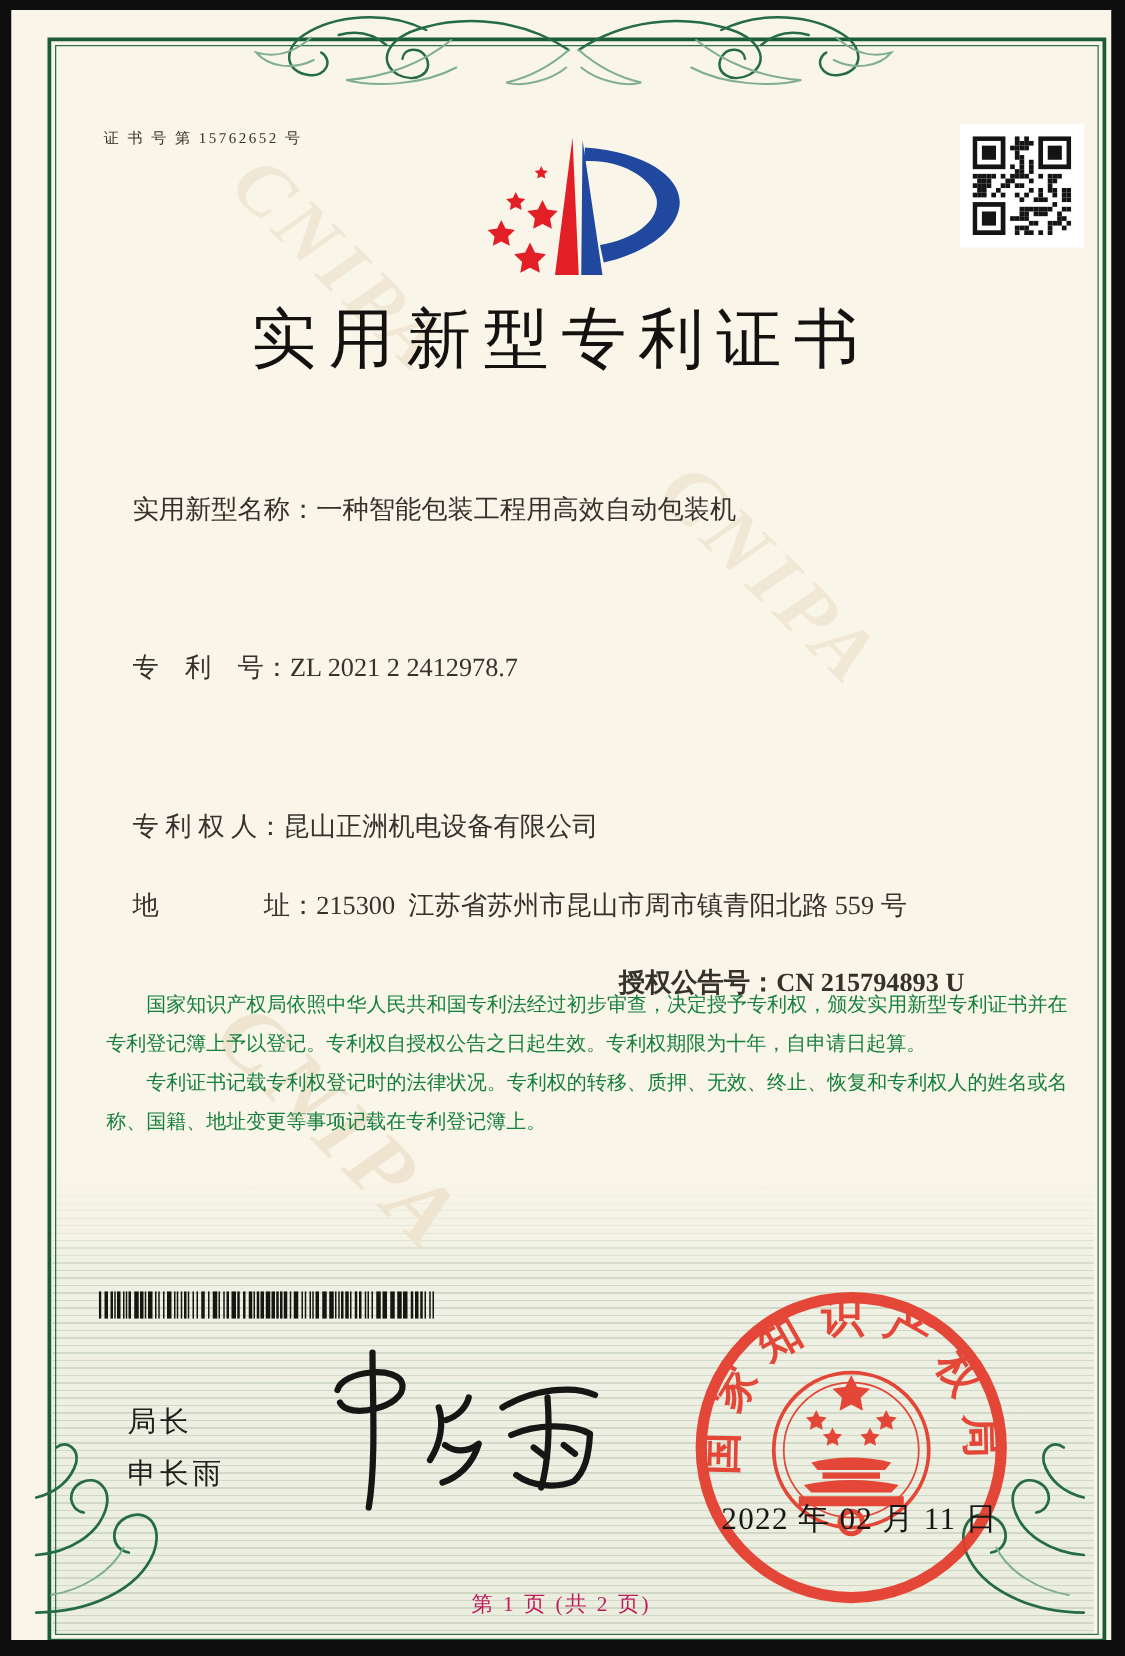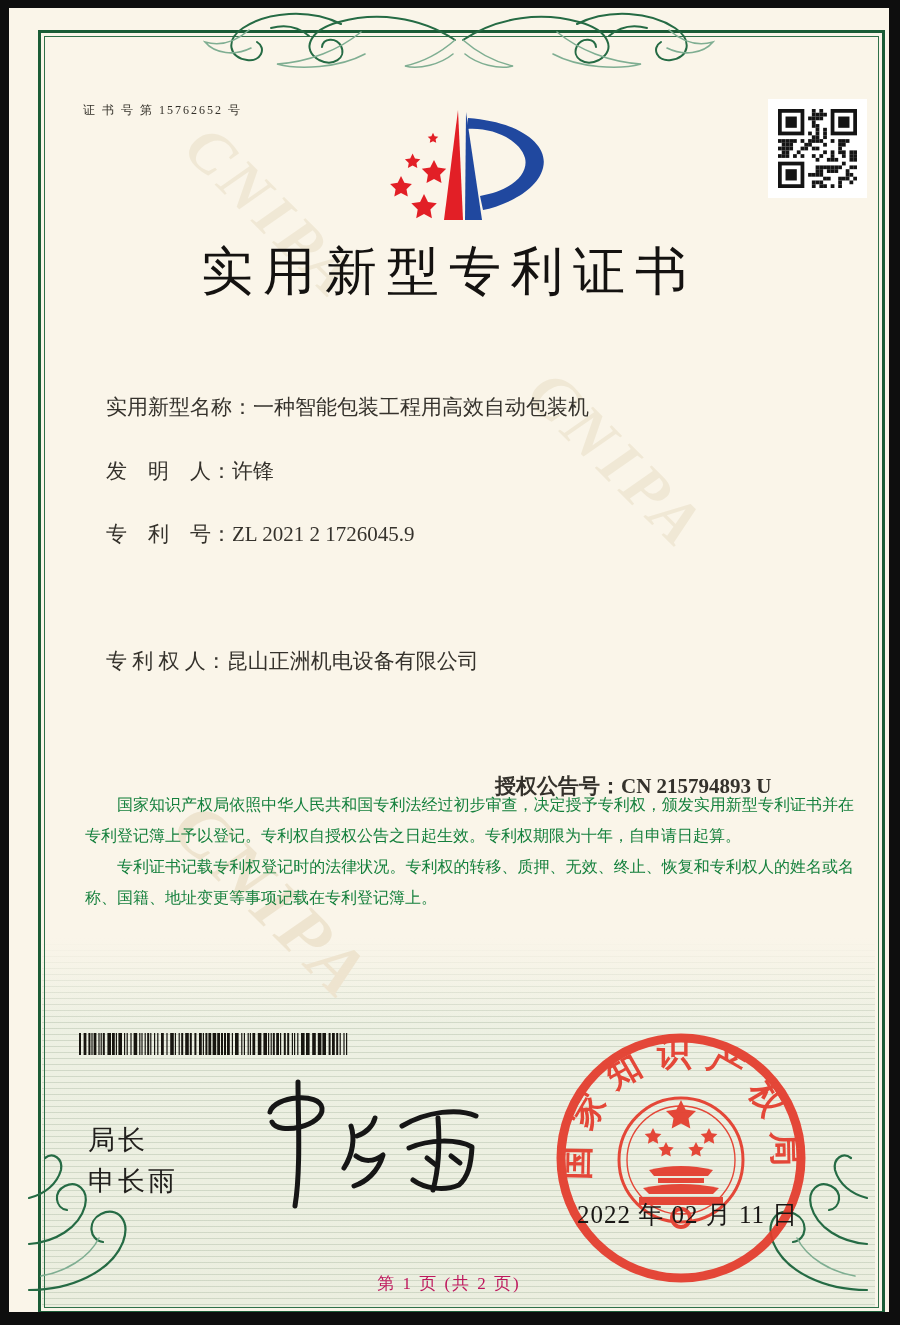--- a/index.html
+++ b/index.html
@@ -35,22 +35,22 @@
          letter-spacing:10px;color:#141210;z-index:2;}
   .frow{left:76px;font-size:21px;z-index:2;white-space:pre;color:#35322c;}
   .frow .lab,.frow .val{white-space:pre;}
   .r0{top:360px;} .r1{top:424px;} .r2{top:487px;} .r3{top:551px;}
   .r4{top:614px;} .r5{top:677px;} .r6{top:739px;}
   .grant2{left:465px;top:739px;font-weight:bold;}
   .paras{left:76px;top:781px;width:769px;z-index:2;font-size:16px;line-height:31px;
          text-align:justify;color:#15803d;}
   .paras p{margin:0;text-indent:2em;}
   .barcode{left:70px;top:1025px;z-index:2;}
-  .signer{left:79px;z-index:2;font-family:Liberation Mono, monospace;
-          font-size:27px;color:#22201d;letter-spacing:3px;}
+  .signer{left:93px;z-index:2;font-family:Liberation Mono, monospace;
+          font-size:23px;color:#22201d;letter-spacing:3px;}
   .signer-title{top:1114px;}
   .signer-name{top:1155px;}
   .signature{left:245px;top:1068px;z-index:3;}
   .seal{left:542px;top:1020px;z-index:3;opacity:.93;}
   .seal-date{left:568px;top:1190px;width:220px;text-align:center;font-size:25px;
              letter-spacing:1px;color:#191715;z-index:4;white-space:pre;}
   .footer{left:0;right:0;top:1264px;text-align:center;font-size:17px;letter-spacing:2px;
           color:#be185d;z-index:2;}
   .ornament{z-index:2;}
   .top-orn{left:0;top:4px;}
@@ -246,28 +246,28 @@
         <rect x="3.761904761904762" y="56.42857142857142" width="18.80952380952381" height="18.80952380952381" fill="#fff"></rect>
         <rect x="7.523809523809524" y="60.19047619047619" width="11.285714285714285" height="11.285714285714285"></rect>
       </svg>
   </div>
 
   <div class="abs title">实用新型专利证书</div>
 
   <div class="abs frow r0">
     <span class="lab">实用新型名称：</span><span class="val">一种智能包装工程用高效自动包装机</span>
   </div>
-  <div class="abs frow r1">
-    <span class="lab">发　明　人：</span><span class="val">许锋</span>
-  </div>
   <div class="abs frow r2">
-    <span class="lab">专　利　号：</span><span class="val">ZL 2021 2 1726045.9</span>
+    <span class="lab">专　利　号：</span><span class="val">ZL 2021 2 2412978.7</span>
   </div>
   <div class="abs frow r4">
     <span class="lab">专 利 权 人：</span><span class="val">昆山正洲机电设备有限公司</span>
+  </div>
+  <div class="abs frow r5">
+    <span class="lab">地　　　　址：</span><span class="val">215300  江苏省苏州市昆山市周市镇青阳北路 559 号</span>
   </div>
   <div class="abs frow grant2">
     <span class="lab">授权公告号：</span><span class="val">CN 215794893 U</span>
   </div>
 
   <div class="abs paras">
     <p>国家知识产权局依照中华人民共和国专利法经过初步审查，决定授予专利权，颁发实用新型专利证书并在专利登记簿上予以登记。专利权自授权公告之日起生效。专利权期限为十年，自申请日起算。</p>
     <p>专利证书记载专利权登记时的法律状况。专利权的转移、质押、无效、终止、恢复和专利权人的姓名或名称、国籍、地址变更等事项记载在专利登记簿上。</p>
   </div>
 

